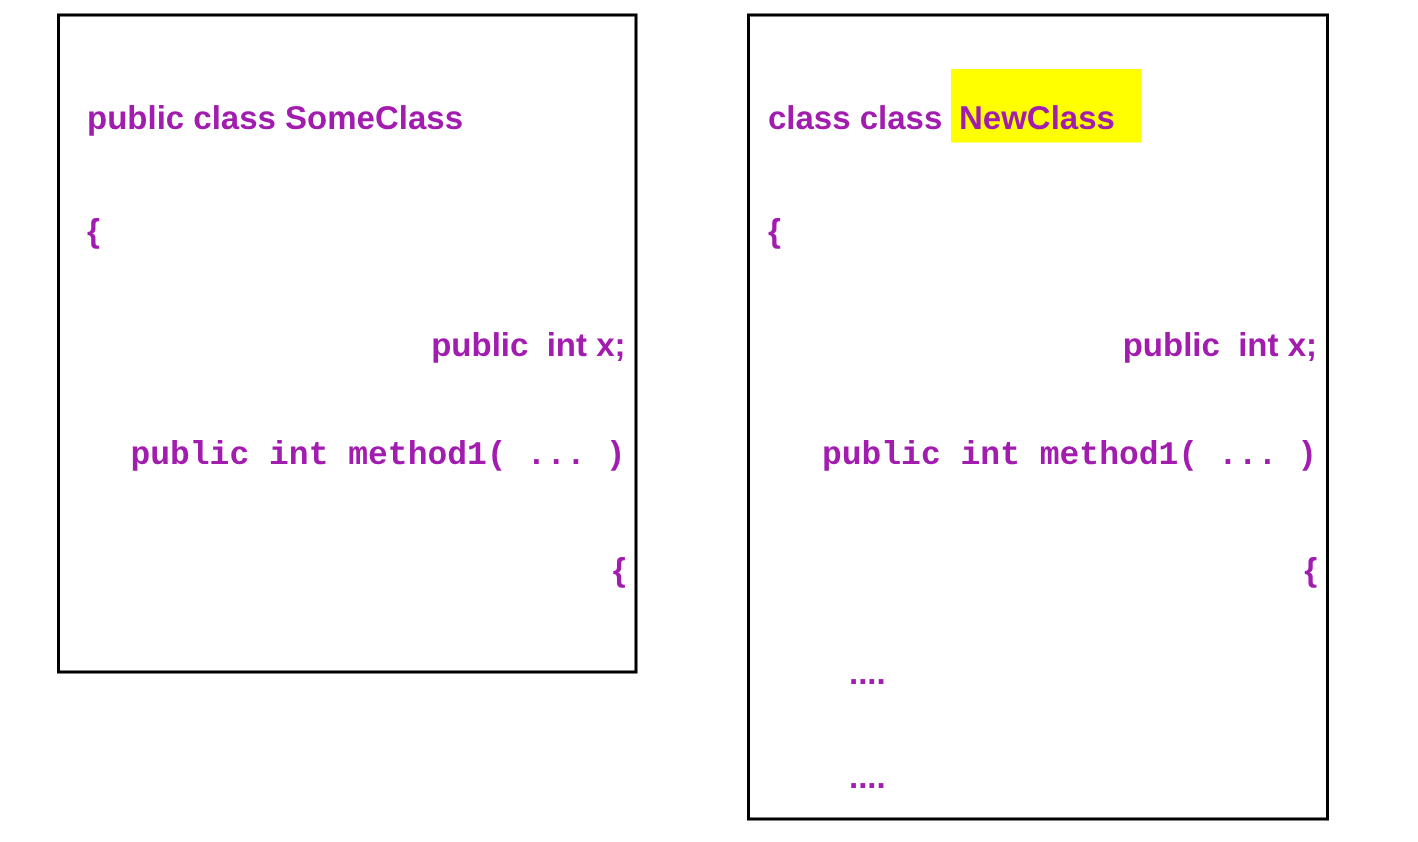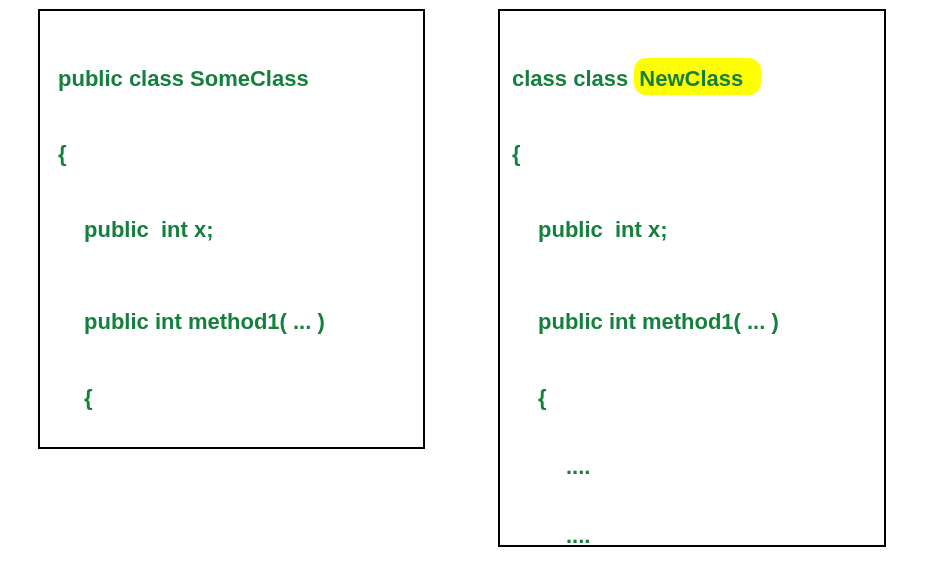--- a/index.html
+++ b/index.html
@@ -13,50 +13,49 @@
     height: 561px;
     font-family: "Liberation Sans", sans-serif;
     font-weight: bold;
     overflow: hidden;
   }
   .code-box {
     position: absolute;
     box-sizing: border-box;
     background: #ffffff;
     border: 2px solid #000000;
-    color: #15803d;
+    color: #a21caf;
     font-size: 22px;
     line-height: 23px;
     white-space: pre;
     overflow: hidden;
   }
   .box-left {
     left: 38px;
     top: 9px;
     width: 387px;
     height: 440px;
     padding: 10px 6px 0 18px;
   }
   .box-right {
     left: 498px;
     top: 9px;
     width: 388px;
     height: 538px;
     padding: 10px 6px 0 12px;
   }
   .line { min-height: 23px; }
-  .i1 { margin-left: 26px; }
+  .i1 { margin-left: 26px; text-align: right; }
   .i2 { margin-left: 54px; }
   .g6  { margin-top: 6px; }
   .g7  { margin-top: 7px; }
-  .g23 { margin-top: 23px; }
+  .g23 { margin-top: 5px; font-family: Liberation Mono, monospace; }
   .hl {
     background: #ffff00;
-    padding: 8px 18px 4px 5px;
-    border-radius: 12px;
+    padding: 20px 18px 4px 5px;
   }
 </style>
 </head>
 <body>
 
 <div class="code-box box-left">
   <div class="line">public class SomeClass</div>
   <div class="line g6">{</div>
   <div class="line g7 i1">public  int x;</div>
   <div class="line g23 i1">public int method1( ... )</div>

